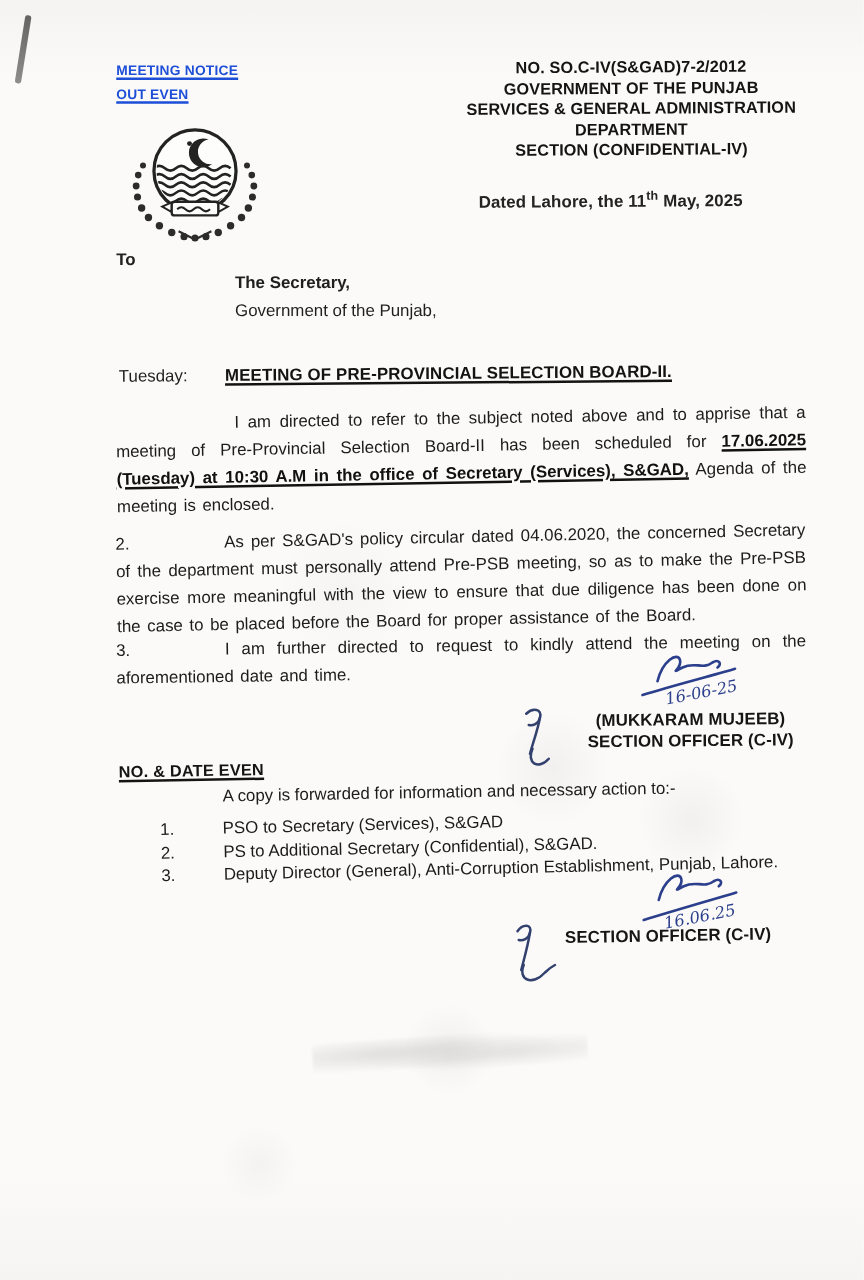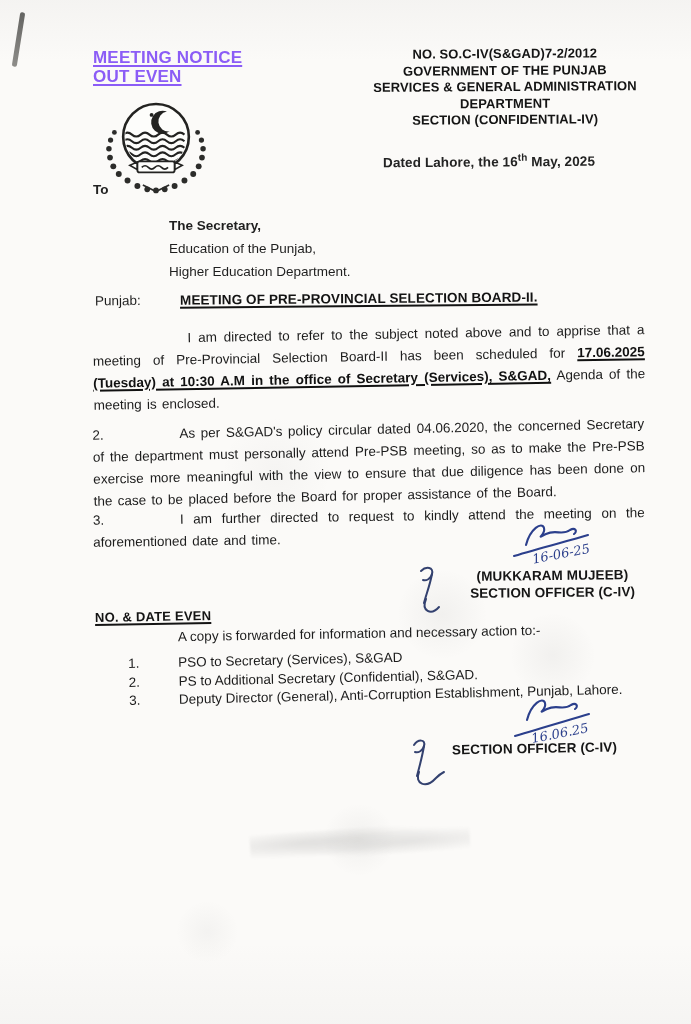--- a/index.html
+++ b/index.html
@@ -18,37 +18,37 @@
       radial-gradient(circle at 64% 60%, rgba(60,60,60,.05), transparent 6%),
       radial-gradient(circle at 40% 46%, rgba(60,60,60,.03), transparent 8%),
       linear-gradient(180deg, rgba(120,120,120,.05) 0%, rgba(255,255,255,0) 6%, rgba(255,255,255,0) 92%, rgba(140,140,140,.05) 100%);
   }
   .scan-mark{
     position:absolute;left:16px;top:12px;width:5px;height:55px;
     background:linear-gradient(180deg,#4a4a48,#7b7a76);
     transform:rotate(9deg);border-radius:2px;opacity:.85;
   }
   .stamp{
-    position:absolute;left:93px;top:48px;font-weight:bold;font-size:17px;
-    line-height:19px;letter-spacing:.2px;color:#8b5cf6;
+    position:absolute;left:93px;top:48px;font-weight:bold;font-size:11px;
+    line-height:19px;letter-spacing:.2px;color:#1d4ed8;
   }
   .stamp div{text-decoration:underline;text-decoration-thickness:2px;text-underline-offset:2px;}
   .crest{position:absolute;left:100px;top:93px;}
   .letterhead{
     position:absolute;left:356px;top:46px;width:298px;text-align:center;
     font-weight:bold;font-size:13px;line-height:16.5px;color:#141414;
     transform:rotate(-.4deg);letter-spacing:.1px;
   }
   .dateline{
     position:absolute;left:383px;top:152px;font-size:13.5px;font-weight:bold;
     color:#232323;transform:rotate(-.4deg);letter-spacing:.1px;
   }
   .dateline sup{font-size:10px;}
-  .to-label{position:absolute;left:93px;top:182px;font-size:13.5px;font-weight:bold;color:#222;}
-  .addressee{position:absolute;left:169px;top:214px;font-size:13.5px;line-height:23px;color:#1f1f1f;}
+  .to-label{position:absolute;left:93px;top:200px;font-size:13.5px;font-weight:bold;color:#222;}
+  .addressee{position:absolute;left:188px;top:214px;font-size:13.5px;line-height:23px;color:#1f1f1f;}
   .addressee .first{font-weight:bold;}
   .subject-row{position:absolute;left:95px;top:291px;width:556px;font-size:13.5px;transform:rotate(-.5deg);}
   .subject-label{display:inline-block;width:85px;color:#1f1f1f;}
   .subject-text{font-weight:bold;text-decoration:underline;text-decoration-thickness:1.5px;text-underline-offset:2px;color:#131313;letter-spacing:.1px;}
   .para{
     position:absolute;left:93px;width:552px;font-size:13.5px;line-height:22px;
     text-align:justify;text-align-last:left;color:#1c1c1c;word-spacing:1.5px;
   }
   .para1{top:324px;text-indent:95px;transform:rotate(-1deg);}
   .para2{top:419px;transform:rotate(-1.2deg);}
@@ -145,31 +145,30 @@
   </svg>
 </div>
 
 <div class="letterhead">
   <div>NO. SO.C-IV(S&amp;GAD)7-2/2012</div>
   <div>GOVERNMENT OF THE PUNJAB</div>
   <div>SERVICES &amp; GENERAL ADMINISTRATION</div>
   <div>DEPARTMENT</div>
   <div>SECTION (CONFIDENTIAL-IV)</div>
 </div>
-<div class="dateline"><span>Dated Lahore, the 16</span><sup>th</sup><span> May, 2025</span></div>
+<div class="dateline"><span>Dated Lahore, the 11</span><sup>th</sup><span> May, 2025</span></div>
 
 <div class="to-label">To</div>
 <div class="addressee">
   <div class="first">The Secretary,</div>
-  <div>Education of the Punjab,</div>
-  <div>Higher Education Department.</div>
+  <div>Government of the Punjab,</div>
 </div>
 
 <div class="subject-row">
-  <span class="subject-label">Punjab:</span><span class="subject-text">MEETING OF PRE-PROVINCIAL SELECTION BOARD-II.</span>
+  <span class="subject-label">Tuesday:</span><span class="subject-text">MEETING OF PRE-PROVINCIAL SELECTION BOARD-II.</span>
 </div>
 
 <div class="para para1"><span>I am directed to refer to the subject noted above and to apprise that a meeting of Pre-Provincial Selection Board-II has been scheduled for </span><span class="emph">17.06.2025 (Tuesday) at 10:30 A.M in the office of Secretary (Services), S&amp;GAD,</span><span> Agenda of the meeting is enclosed.</span></div>
 
 <div class="para para2"><span class="num">2.</span><span>As per S&amp;GAD's policy circular dated 04.06.2020, the concerned Secretary of the department must personally attend Pre-PSB meeting, so as to make the Pre-PSB exercise more meaningful with the view to ensure that due diligence has been done on the case to be placed before the Board for proper assistance of the Board.</span></div>
 
 <div class="para para3"><span class="num">3.</span><span>I am further directed to request to kindly attend the meeting on the aforementioned date and time.</span></div>
 
 <div class="sig sig1">
   <svg width="126" height="62" viewBox="0 0 126 62">

